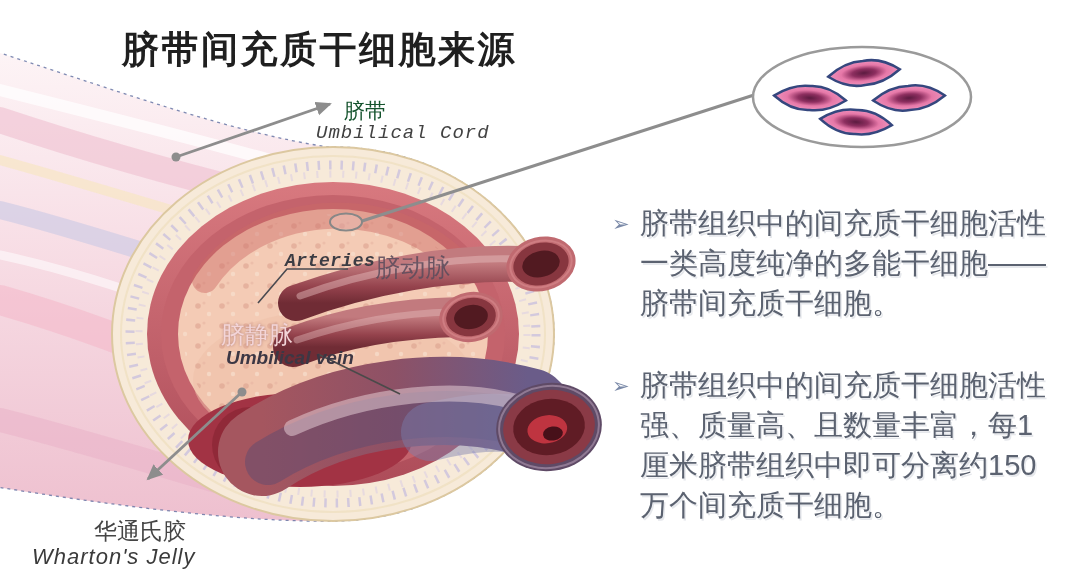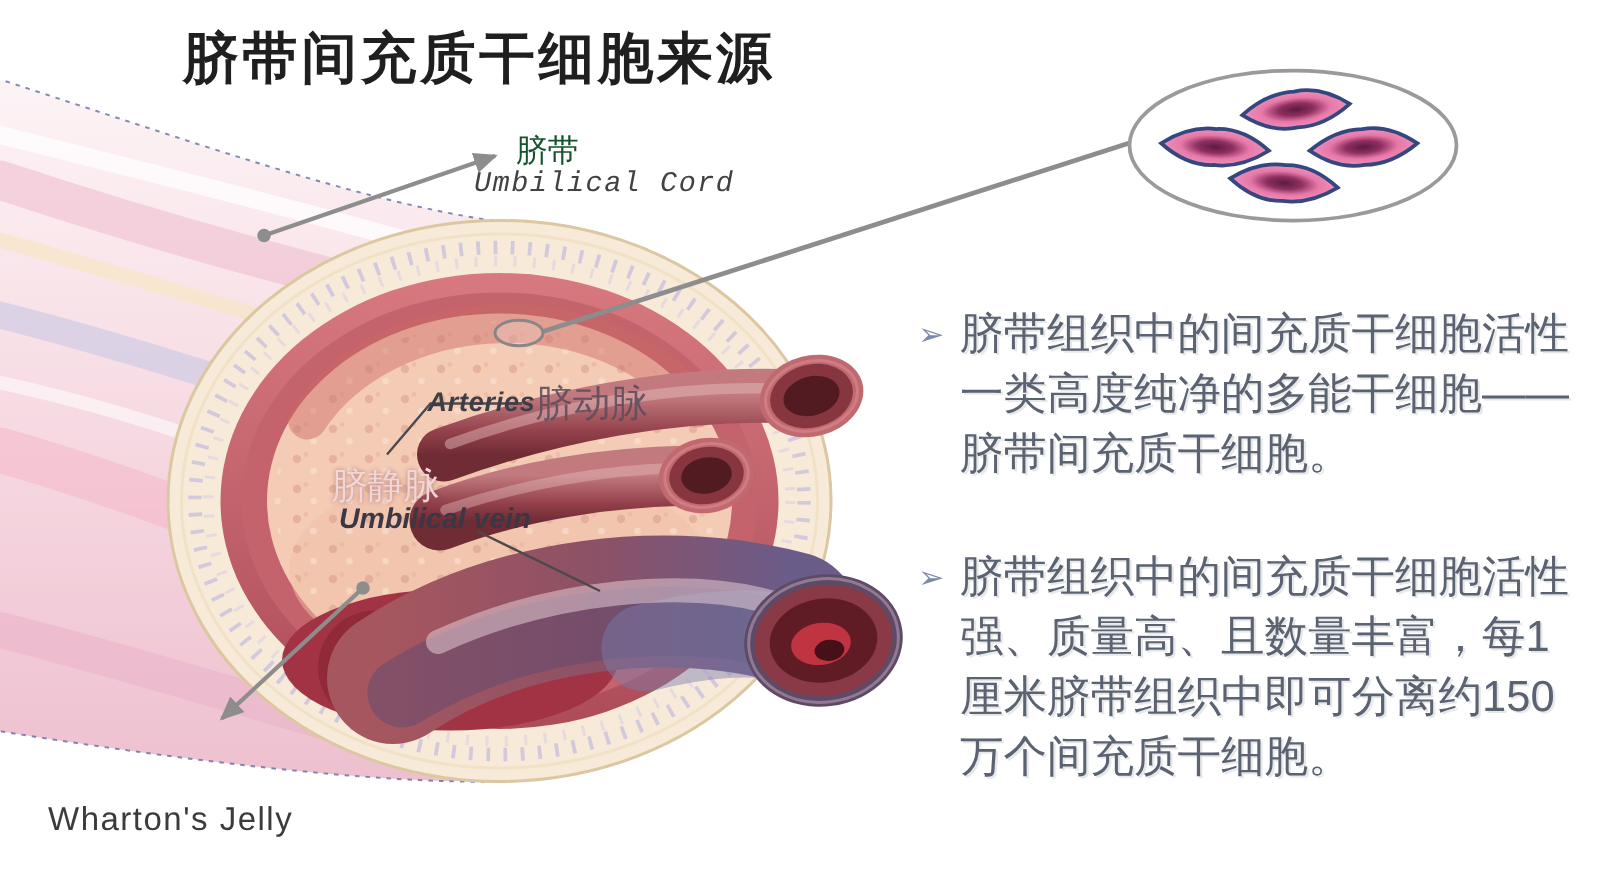--- a/index.html
+++ b/index.html
@@ -1,36 +1,36 @@
 <!DOCTYPE html>
 <html><head>
 <meta charset="utf-8">
 <style>
   html,body{margin:0;padding:0;background:#ffffff;}
   #stage{
     position:relative;width:1080px;height:579px;background:#ffffff;
     overflow:hidden;font-family:"Liberation Sans","DejaVu Sans",sans-serif;
   }
   #art{position:absolute;left:0;top:0;z-index:0;}
-  .txt{position:absolute;z-index:2;white-space:nowrap;}
+  .txt{position:absolute;z-index:2;white-space:nowrap;margin-top:11px;}
   #title{
     left:122px;top:14px;font-size:37px;font-weight:700;color:#1f1f1f;
     letter-spacing:2.5px;
   }
   .lab-cn{color:#14532d;}
   .lab-en{color:#424242;font-style:italic;letter-spacing:1px;font-family:Liberation Mono, monospace;}
   #cord-cn{left:344px;top:86px;font-size:21px;}
   #cord-en{left:316px;top:111px;font-size:19px;}
-  #arteries-row{left:285px;top:252px;display:flex;align-items:center;}
+  #arteries-row{left:285px;top:240px;display:flex;align-items:flex-start;font-family:Liberation Mono, monospace;}
   #arteries-en{font-size:18px;font-weight:700;font-style:italic;color:#3d3d44;letter-spacing:.5px;}
   #arteries-cn{font-size:25px;color:rgba(92,76,92,0.88);}
   #vein-cn{left:221px;top:308px;font-size:24px;color:#f3d5d8;text-shadow:0 0 3px rgba(120,60,70,.55);text-align:right;}
   #vein-en{left:226px;top:336px;font-size:19px;font-weight:700;font-style:italic;color:#3c3744;}
   #jelly-cn{left:94px;top:505px;font-size:23px;color:#454545;}
-  #jelly-en{left:32px;top:533px;font-size:22px;color:#3b3b3b;letter-spacing:1px;}
+  #jelly-en{left:32px;top:533px;font-size:22px;font-style:italic;color:#3b3b3b;letter-spacing:1px;}
   #right-panel{
     position:absolute;left:612px;top:203px;width:445px;z-index:2;
     color:#5b6270;font-size:29px;line-height:40px;
     text-shadow:1.5px 1.5px 0 rgba(200,204,212,.45);
   }
   .para{display:flex;align-items:flex-start;}
   .para + .para{margin-top:42px;}
   .bullet{
     flex:0 0 28px;font-size:21px;line-height:40px;color:#7b8aa8;
     text-shadow:none;padding-top:1px;
@@ -174,20 +174,21 @@
   <div id="cord-en" class="txt lab-en">Umbilical Cord</div>
 
   <div id="arteries-row" class="txt">
     <span id="arteries-en">Arteries</span>
     <span id="arteries-cn">脐动脉</span>
   </div>
 
   <div id="vein-cn" class="txt">脐静脉</div>
   <div id="vein-en" class="txt">Umbilical vein</div>
 
+  <div id="jelly-cn" class="txt">华通氏胶</div>
   <div id="jelly-en" class="txt">Wharton's Jelly</div>
 
   <div id="right-panel">
     <div class="para">
       <span class="bullet">➢</span>
       <span class="para-text">脐带组织中的间充质干细胞活性
 一类高度纯净的多能干细胞——
 脐带间充质干细胞。</span>
     </div>
     <div class="para">

